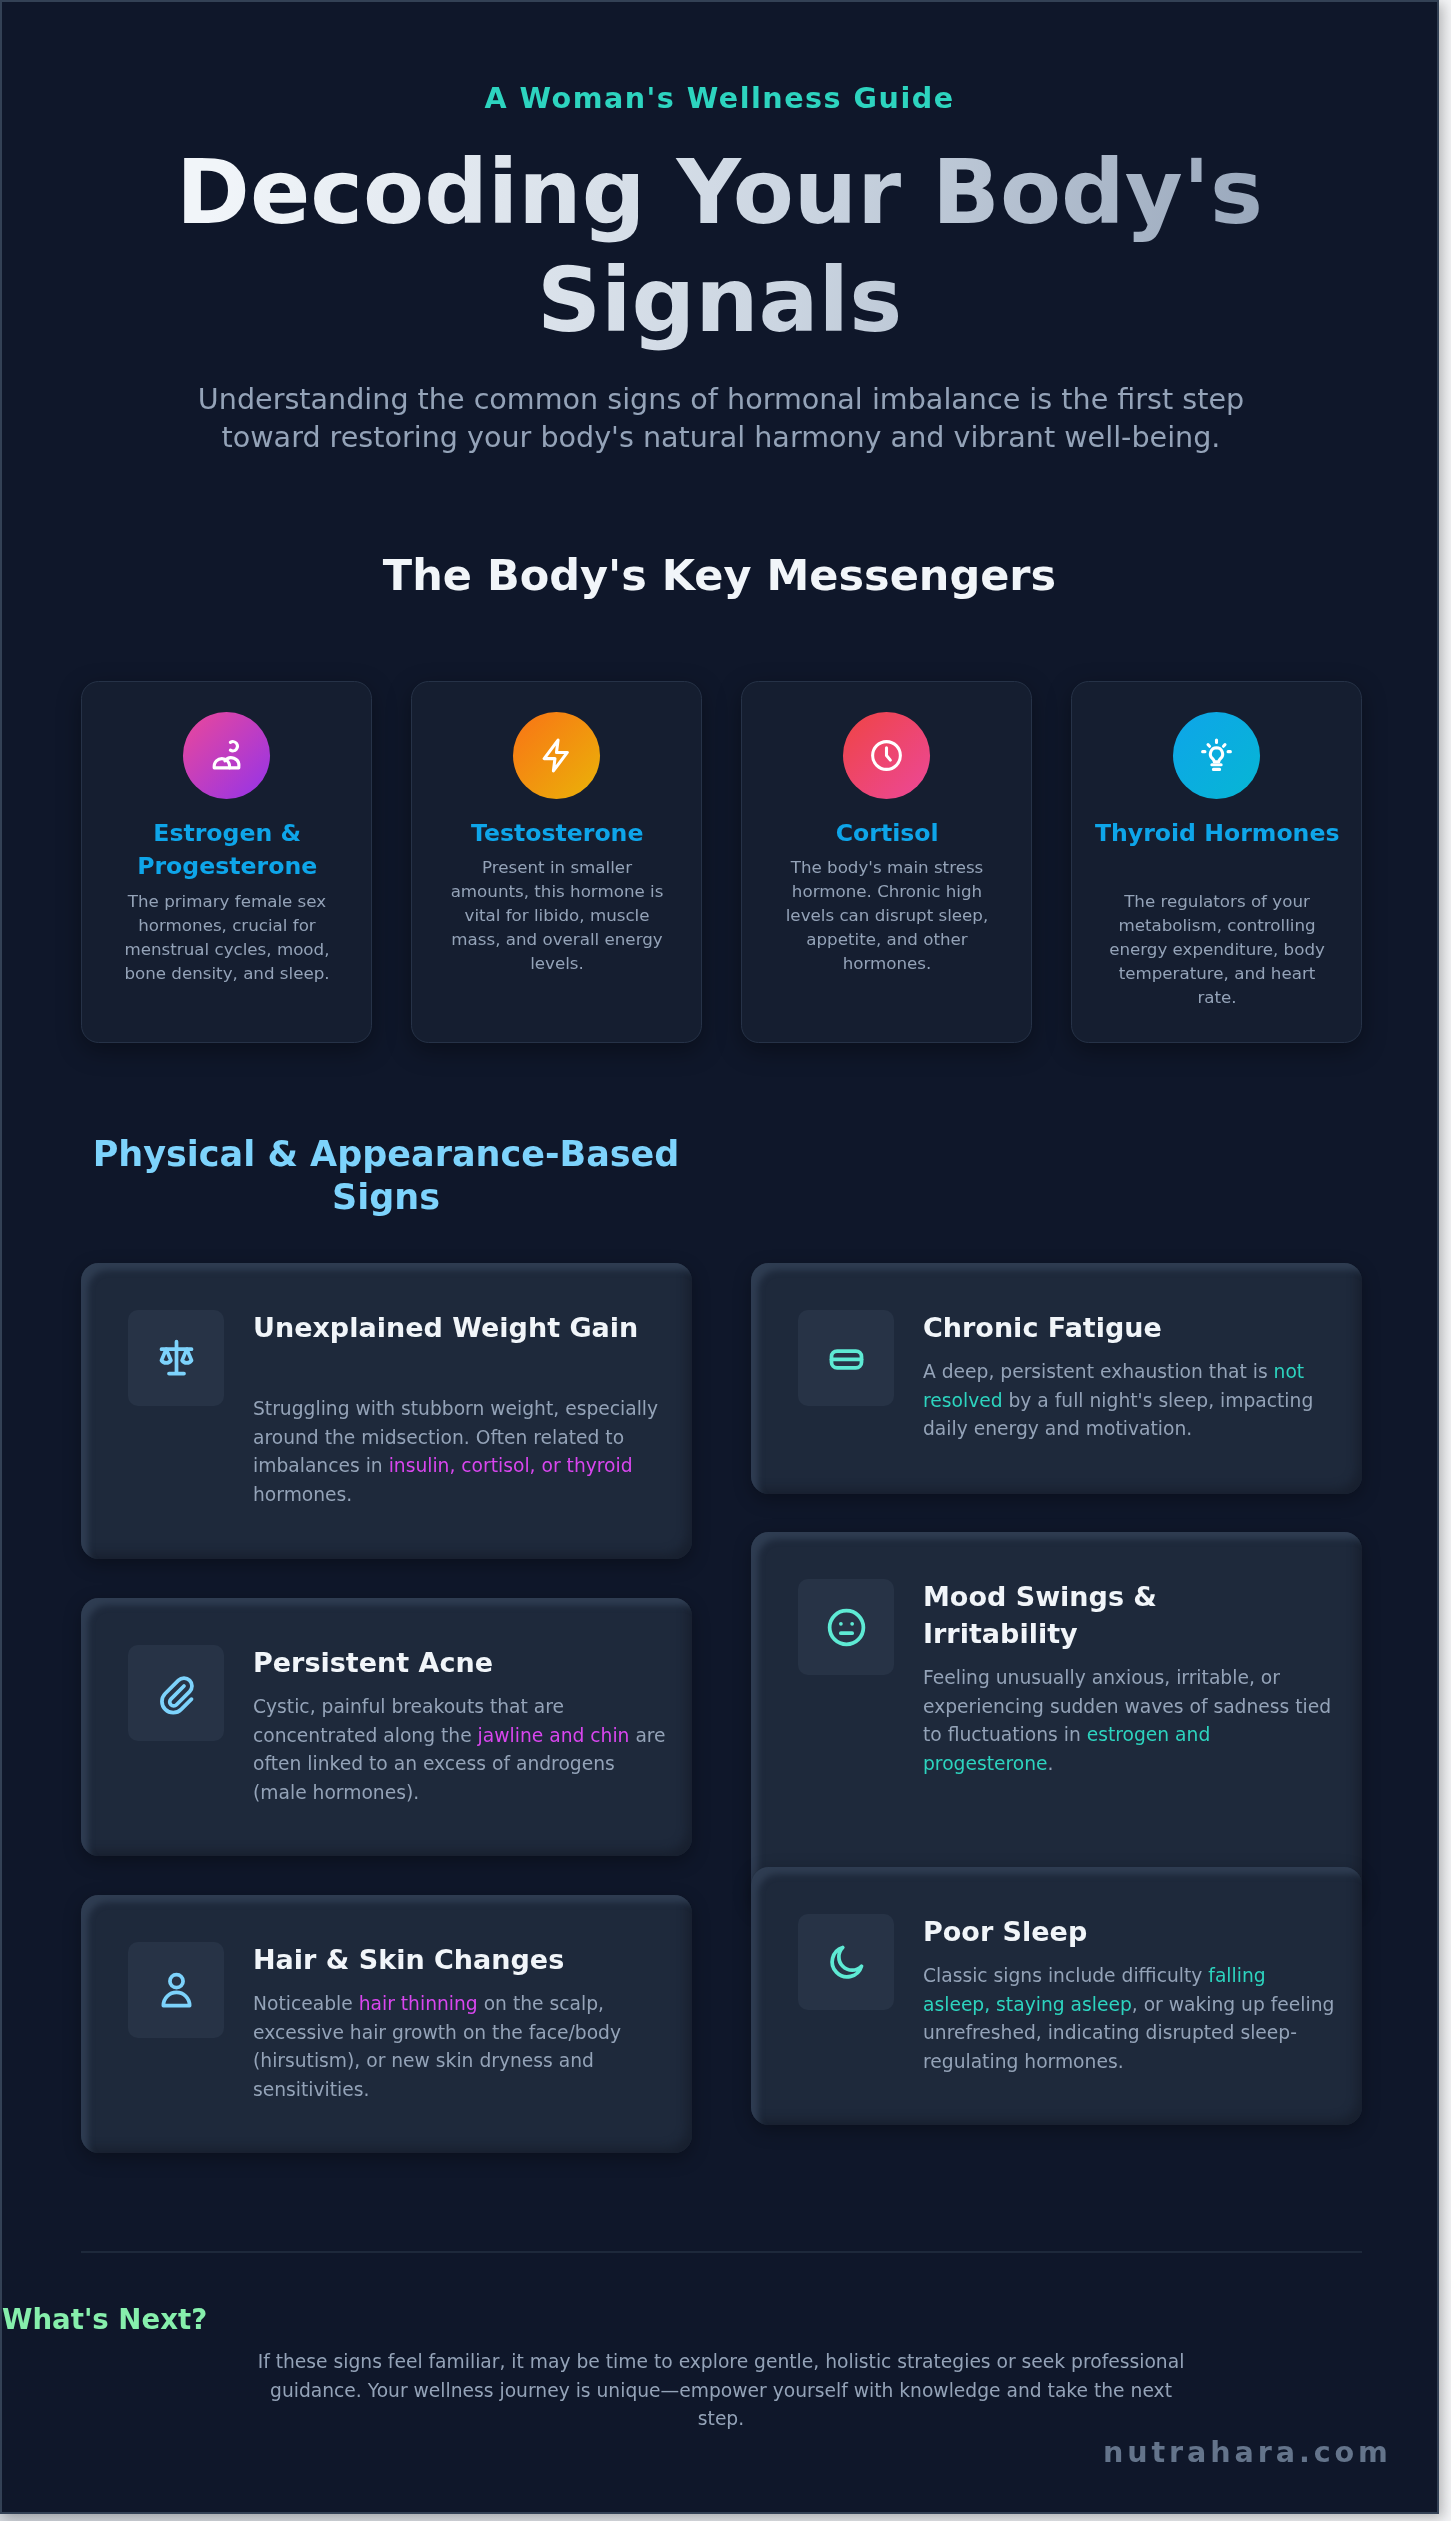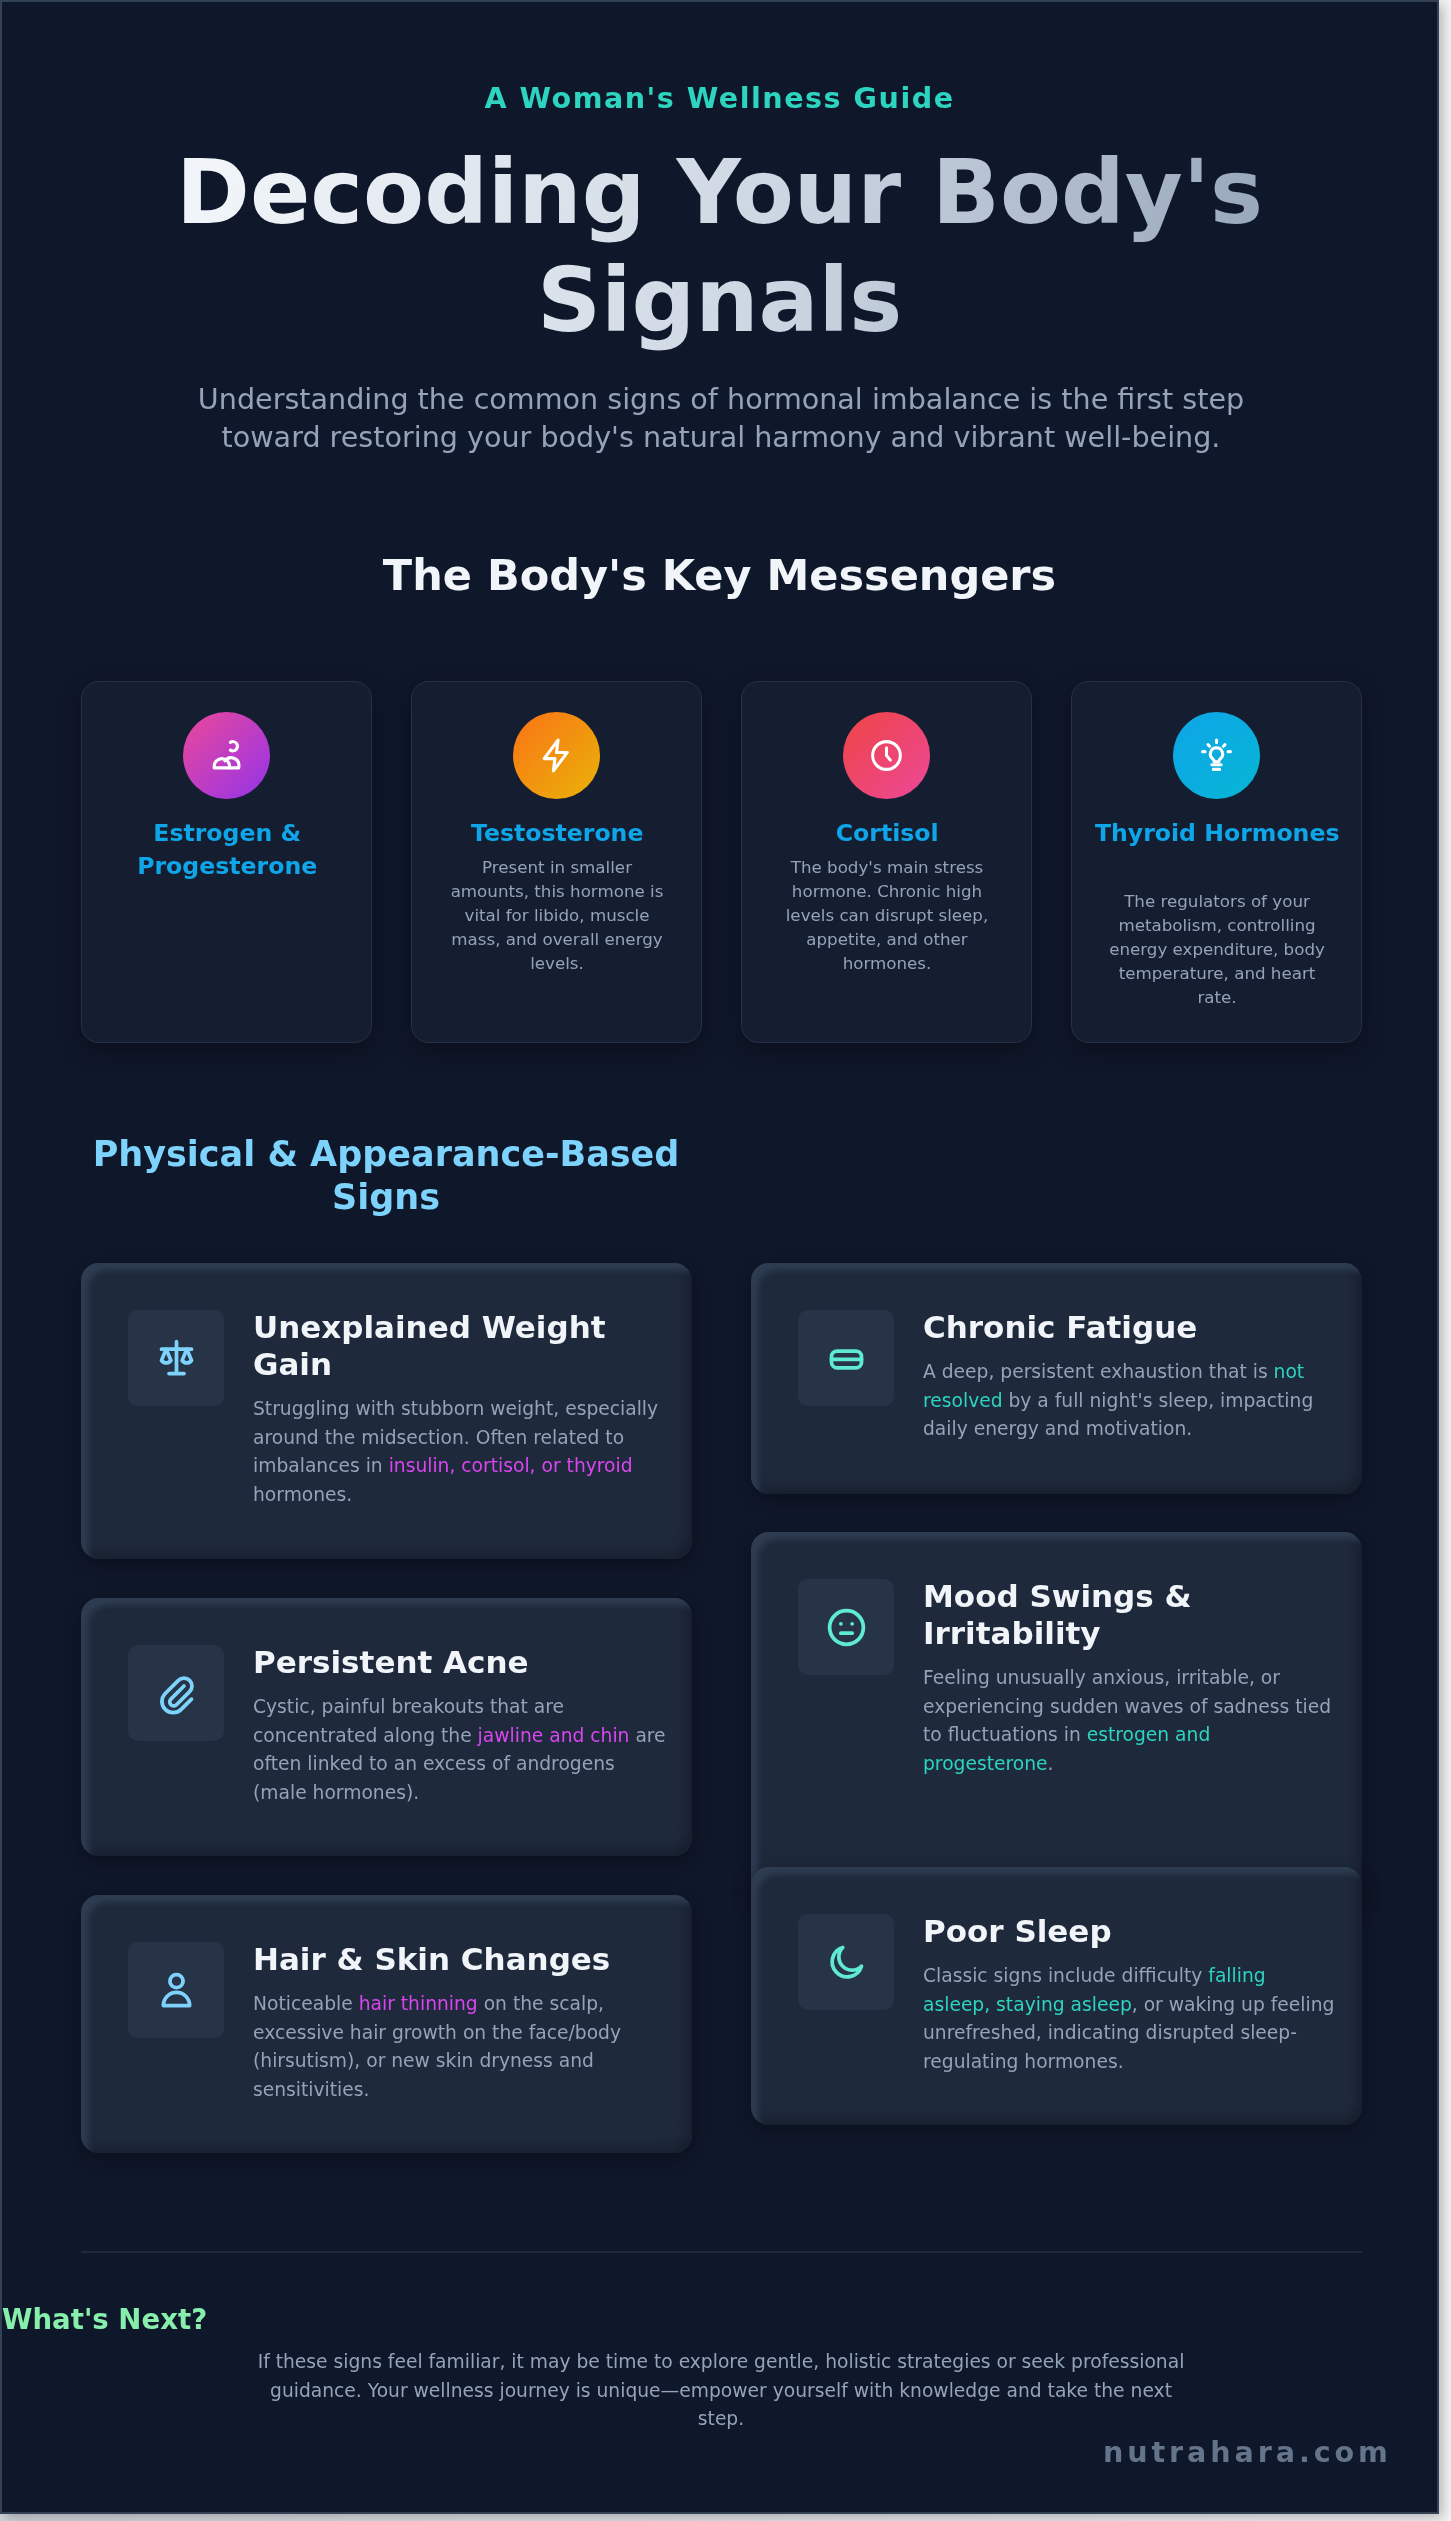--- a/index.html
+++ b/index.html
@@ -66,21 +66,21 @@
     box-shadow: inset 8.9px 8.9px 5.9px -2px #2f3d52, inset -8.9px -8.9px 9.9px -3.9px #18202f, 0 5.9px 17.7px rgba(0,0,0,0.3);
   }
   .scard .ibox {
     position: absolute; top: 47px; left: 47px; width: 96px; height: 96px;
     background: #273346; border-radius: 9.9px;
     display: flex; align-items: center; justify-content: center;
   }
   .scard .ibox svg { width: 45px; height: 45px; }
   .scard .stitle {
     position: absolute; top: 46px; left: 172px; width: 394px;
-    color: #f1f5f9; font-weight: bold; font-size: 31px; line-height: 37px;
+    color: #f1f5f9; font-weight: bold; font-size: 27px; line-height: 37px;
   }
   .scard .sdesc {
     position: absolute; left: 172px; width: 414px;
     color: #94a3b8; font-size: 18.7px; line-height: 28.6px;
   }
   .hl-blue { color: #d946ef; }
   .hl-teal { color: #2dd4bf; }
   .divider {
     position: absolute; top: 2249px; left: 79px; width: 1281px; height: 2px; background: #1e293b;
   }
@@ -115,20 +115,21 @@
 
     <div class="hcard" style="left:0px">
       <div class="circle" style="background:linear-gradient(135deg,#ec4899,#9333ea)">
         <svg viewBox="0 0 24 24" fill="none" stroke="#fff" stroke-width="2" stroke-linecap="round" stroke-linejoin="round">
           <path d="M14.5 3.5a3 3 0 1 1 0 5"></path>
           <path d="M4 20v-1a5 5 0 0 1 10 0v1z"></path>
           <path d="M11 15.5a5 5 0 0 1 9 3.5v1h-6"></path>
         </svg>
       </div>
       <div class="hname">Estrogen &amp; Progesterone</div>
+      <div class="hdesc" style="top:207px">The primary female sex hormones, crucial for menstrual cycles, mood, bone density, and sleep.</div>
     </div>
 
     <div class="hcard" style="left:330px">
       <div class="circle" style="background:linear-gradient(135deg,#f97316,#eab308)">
         <svg viewBox="0 0 24 24" fill="none" stroke="#fff" stroke-width="2" stroke-linecap="round" stroke-linejoin="round">
           <path d="M13 2 4 14h7l-1 8 9-12h-7z"></path>
         </svg>
       </div>
       <div class="hname">Testosterone</div>
       <div class="hdesc" style="top:173px">Present in smaller amounts, this hormone is vital for libido, muscle mass, and overall energy levels.</div>

